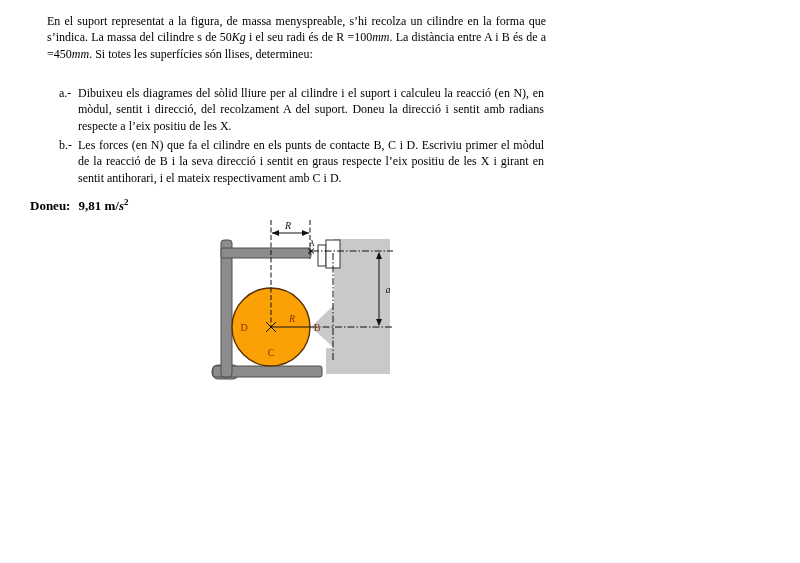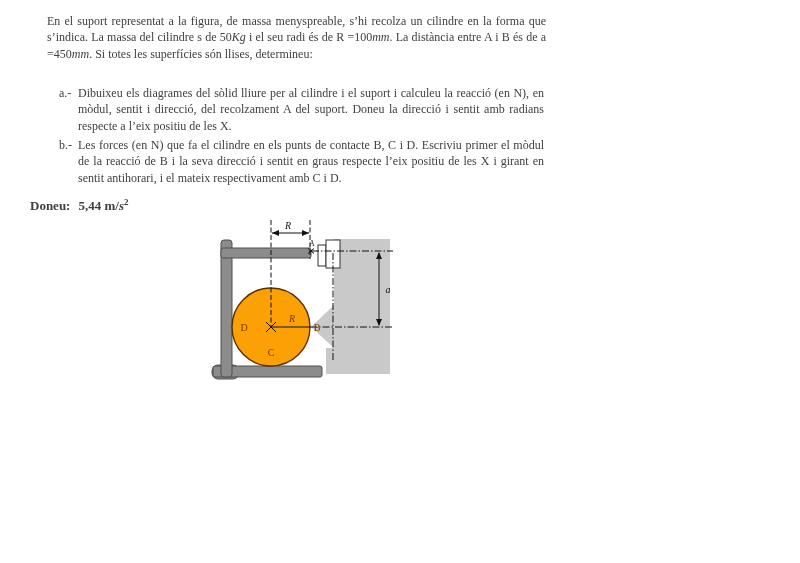--- a/index.html
+++ b/index.html
@@ -1,18 +1,18 @@
 <!DOCTYPE html>
 <html><head>
 <meta charset="utf-8">
 <style>
   html,body{margin:0;padding:0;background:#eee;}
   .page{
     position:relative;width:800px;height:563px;background:#ffffff;
-    font-family:"Liberation Serif","DejaVu Serif",serif;color:#404040;
+    font-family:"Liberation Serif","DejaVu Serif",serif;color:#000000;
     overflow:hidden;margin:0 auto;
   }
   .intro{
     position:absolute;left:47px;top:13px;width:499px;margin:0;
     font-size:12px;line-height:16.3px;text-align:justify;
   }
   .it{font-style:italic;}
   .item{position:absolute;display:flex;font-size:12px;line-height:16.3px;}
   .item .marker{width:19px;flex:0 0 19px;}
   .item .itext{width:466px;text-align:justify;}
@@ -44,21 +44,21 @@
   <div class="item item-a">
     <span class="marker">a.-</span>
     <span class="itext">Dibuixeu els diagrames del sòlid lliure per al cilindre i el suport i calculeu la reacció (en N), en mòdul, sentit i direcció, del recolzament A del suport. Doneu la direcció i sentit amb radians respecte a l’eix positiu de les X.</span>
   </div>
 
   <div class="item item-b">
     <span class="marker">b.-</span>
     <span class="itext">Les forces (en N) que fa el cilindre en els punts de contacte B, C i D. Escriviu primer el mòdul de la reacció de B i la seva direcció i sentit en graus respecte l’eix positiu de les X i girant en sentit antihorari, i el mateix respectivament amb C i D.</span>
   </div>
 
-  <p class="dades"><span>Doneu:</span><span class="val"><span>5,44 m/</span><span class="it">s</span><sup>2</sup></span></p>
+  <p class="dades"><span>Doneu:</span><span class="val"><span>9,81 m/</span><span class="it">s</span><sup>2</sup></span></p>
 
   <svg class="fig" width="200" height="185" viewBox="0 0 200 185">
 
     <path d="M190,24 L190,159 L126,159 L126,133 L134,133 L134,24 Z" fill="#c9c9c9"></path>
     <polygon points="134,90 111,112 134,133" fill="#c9c9c9"></polygon>
 
     <g stroke-width="1" fill="#8c8c8c" stroke="#4f4f4f">
       <rect x="12" y="150" width="27" height="14" rx="6"></rect>
       <rect x="13" y="151" width="109" height="11" rx="2"></rect>
       <rect x="21" y="25" width="11" height="137" rx="3"></rect>

